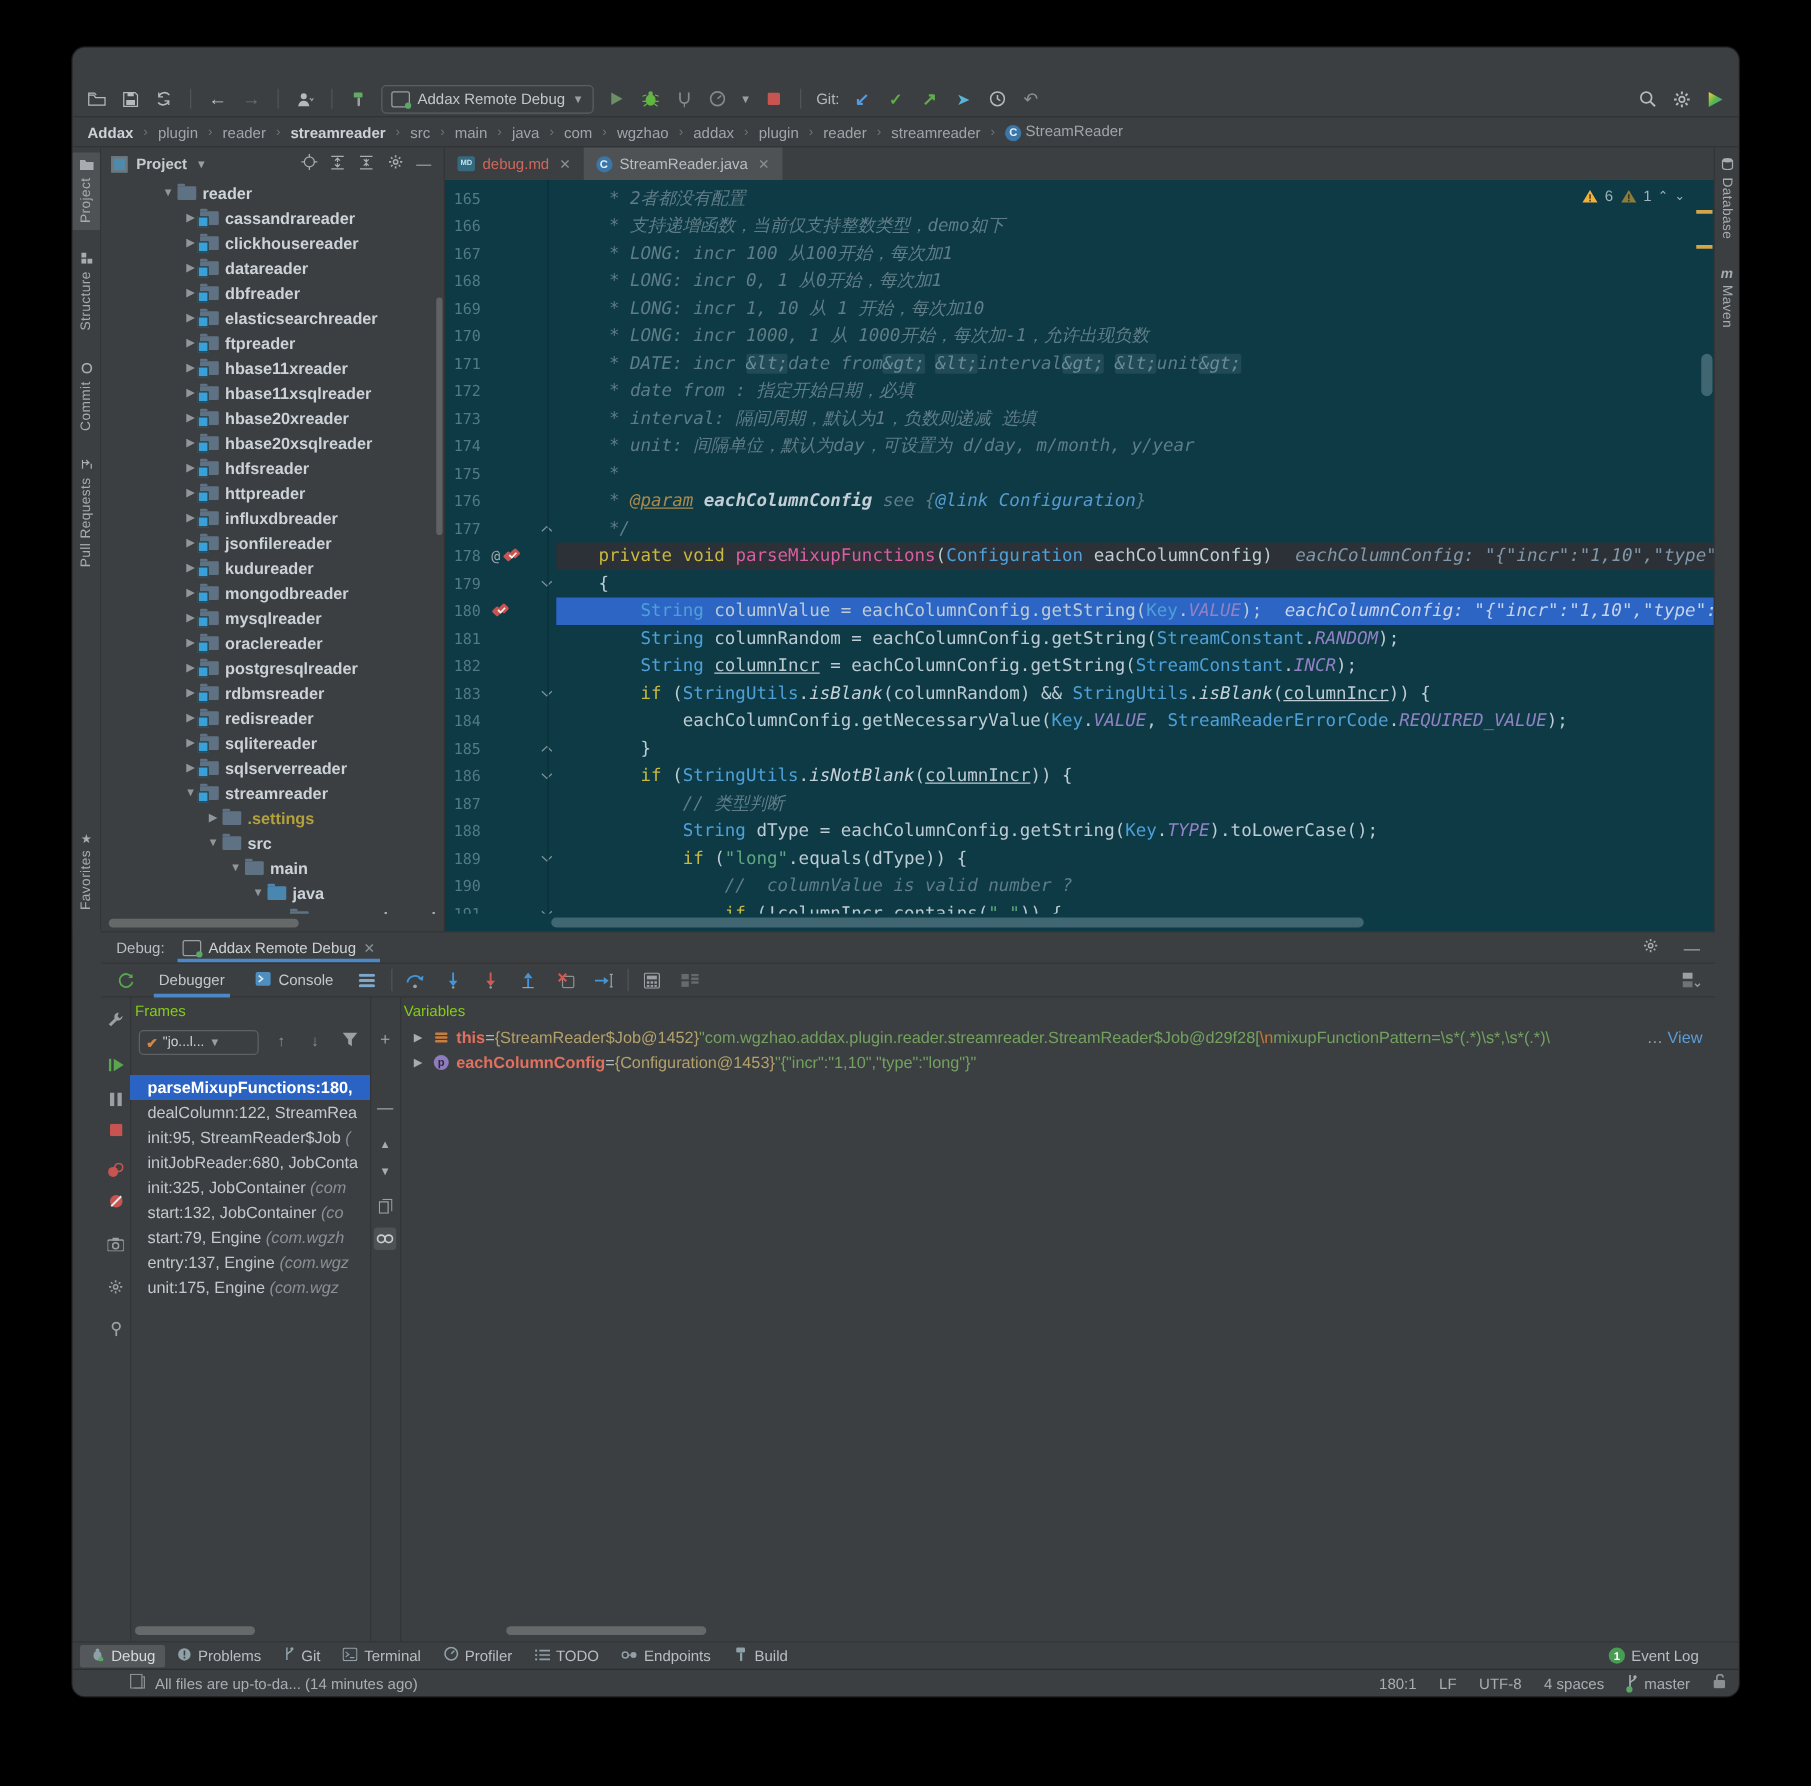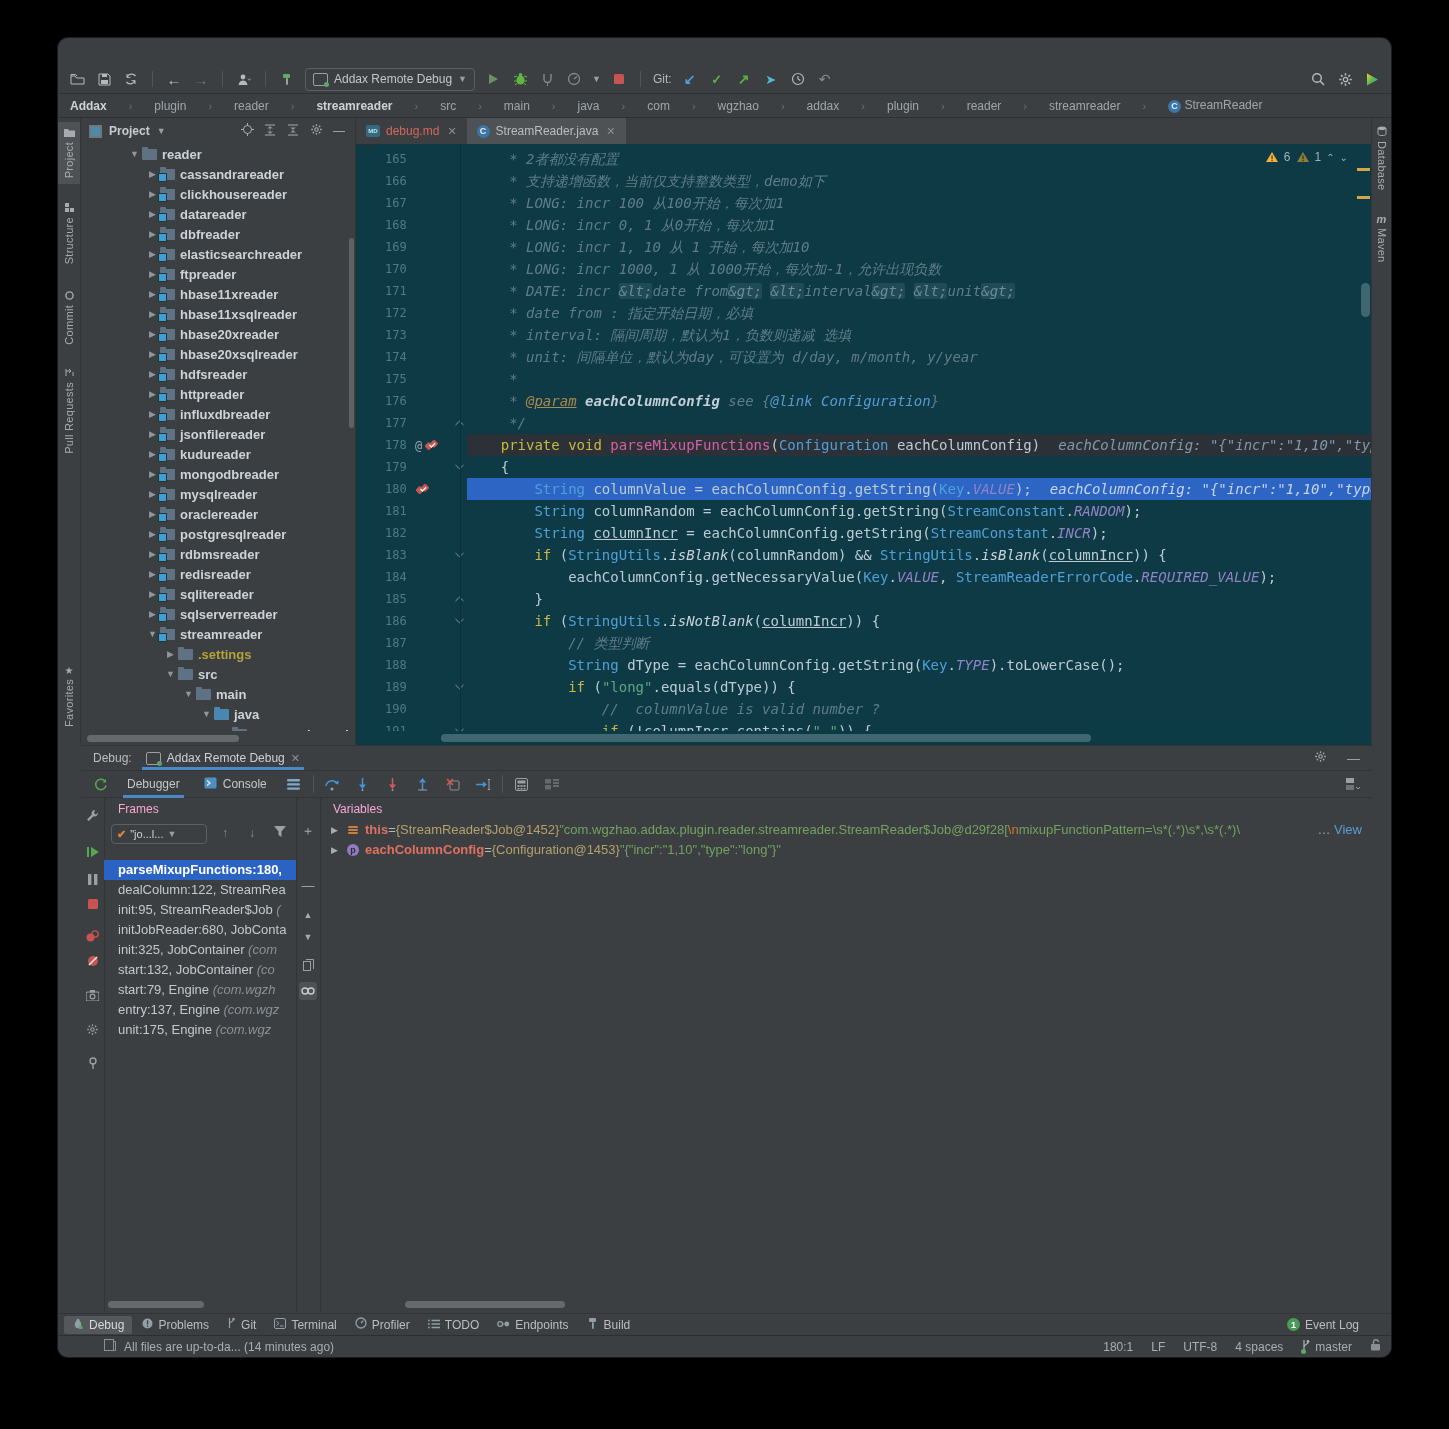--- a/index.html
+++ b/index.html
@@ -19,21 +19,21 @@
   .tico{width:18px;height:18px;display:flex;align-items:center;justify-content:center;flex:none;
         color:#b6b9bb;font-size:14px;}
   .runcombo{height:21px;border:1px solid #5c5f61;border-radius:4px;display:flex;align-items:center;
             gap:6px;padding:0 7px;flex:none;}
   .runcombo .lbl{font-size:12px;color:#c3c7ca;}
   .caret{font-size:9px;color:#9b9ea0;}
   .flexspace{flex:1;}
   .gitlbl{font-size:12px;color:#b6b9bb;}
   
   .crumbs{position:absolute;left:0;top:56px;right:0;height:24px;background:#3c3f41;border-bottom:1px solid #2e3031;
-          display:flex;align-items:center;padding:0 12px;gap:22px;font-size:12px;color:#9fa6ab;box-sizing:border-box;}
+          display:flex;align-items:center;padding:0 12px;gap:8px;font-size:12px;color:#9fa6ab;box-sizing:border-box;}
   .crumb.b{color:#cdd2d6;font-weight:bold;}
   .csep{color:#6e7478;font-size:11px;}
   .cicon{width:13px;height:13px;border-radius:50%;background:#3a76a8;color:#e8eef2;font-size:9px;
          display:inline-flex;align-items:center;justify-content:center;font-weight:bold;}
   
   .main{position:absolute;left:0;top:80px;right:0;height:627px;}
   .stripe-l{position:absolute;left:0;top:0;width:22px;height:100%;background:#3c3f41;border-right:1px solid #323435;}
   .stripe-r{position:absolute;right:0;top:0;width:19px;height:100%;background:#3c3f41;border-left:1px solid #323435;}
   .vtab{position:absolute;left:0;width:22px;display:flex;flex-direction:column;align-items:center;gap:3px;
         color:#a7acb0;font-size:11px;cursor:default;}
@@ -61,21 +61,21 @@
   .ptree-hscroll{position:absolute;left:6px;bottom:3px;width:152px;height:7px;background:rgba(255,255,255,.22);border-radius:4px;}
   
   .editor{position:absolute;left:298px;top:0;width:1016px;height:100%;background:#0d3a45;}
   .etabs{position:absolute;left:0;top:0;right:0;height:26px;background:#3c3f41;border-bottom:1px solid #2e3031;display:flex;}
   .etab{display:flex;align-items:center;gap:6px;padding:0 10px;font-size:12px;color:#b9bec2;}
   .etab.active{background:#4e5254;}
   .etab .x{color:#8b9093;font-size:11px;margin-left:2px;}
   .mdicon{width:14px;height:12px;background:#35697e;border-radius:2px;color:#bfe4ef;font-size:6px;font-weight:bold;
           display:inline-flex;align-items:center;justify-content:center;}
   .etab.modif .name{color:#d1675a;}
-  .code-area{position:absolute;left:0;top:26px;right:0;height:587px;overflow:hidden;background:#0d3a45;margin-left:22px;}
+  .code-area{position:absolute;left:0;top:26px;right:0;height:587px;overflow:hidden;background:#0d3a45;}
   .gutline{position:absolute;left:82px;top:0;bottom:0;width:1px;background:#0a3039;z-index:3;}
   .cl{height:22px;line-height:22px;white-space:pre;font-family:"DejaVu Sans Mono",monospace;font-size:14px;min-width:1700px;}
   .cl .ln{display:inline-block;width:30px;padding-left:7px;box-sizing:content-box;color:#507a87;font-size:12px;vertical-align:top;}
   .cl .gut{display:inline-block;width:36px;vertical-align:top;}
   .cl .gut .at{color:#9aa5aa;font-size:12px;margin-right:2px;}
   .cl .fold{display:inline-block;width:16px;vertical-align:top;text-align:center;}
   .cl .code{display:inline-block;min-width:1560px;vertical-align:top;}
   .cl.bp .code{background:#2b3136;}
   .cl.exec .code{background:#2d65c5;}
   .hint{font-style:italic;color:#7d95a8;margin-left:18px;}
@@ -114,21 +114,21 @@
   .dtoolbar{position:absolute;left:0;top:24px;right:0;height:28px;border-top:1px solid #323435;border-bottom:1px solid #323435;
             display:flex;align-items:center;padding:0 8px;gap:8px;box-sizing:border-box;}
   .dbgtab{position:relative;height:27px;display:flex;align-items:center;gap:6px;padding:0 8px;font-size:12px;color:#c3c8cc;}
   .dbgtab.active .underline{position:absolute;left:4px;right:4px;bottom:0;height:3px;background:#4a88c7;}
   .dsep{width:1px;height:18px;background:#515456;}
   .stepico{width:22px;height:20px;display:flex;align-items:center;justify-content:center;}
   .dcontent{position:absolute;left:0;top:52px;right:0;bottom:0;}
   .dleftcol{position:absolute;left:0;top:0;width:23px;bottom:0;border-right:1px solid #323435;}
   .dlico{position:absolute;left:2px;width:19px;height:19px;display:flex;align-items:center;justify-content:center;}
   .frames{position:absolute;left:23px;top:0;width:192px;bottom:0;overflow:hidden;}
-  .ptitle2{position:absolute;left:14px;top:4px;font-size:12px;color:#f9a8d4;}
+  .ptitle2{position:absolute;left:4px;top:4px;font-size:12px;color:#84cc16;}
   .threadbox{position:absolute;left:7px;top:26px;width:96px;height:20px;border:1px solid #5e6163;border-radius:4px;
              display:flex;align-items:center;gap:4px;padding:0 5px;box-sizing:border-box;}
   .threadbox .chk{color:#d7863f;font-size:11px;font-weight:bold;}
   .threadbox .ttxt{color:#ced2d5;font-size:11px;white-space:nowrap;overflow:hidden;}
   .fnav{position:absolute;top:28px;color:#8b9093;font-size:12px;}
   .flist{position:absolute;left:0;top:62px;right:0;}
   .frow{height:20px;line-height:20px;padding-left:14px;font-size:13px;color:#c2c9ce;white-space:nowrap;overflow:hidden;}
   .frow .fpkg{color:#8a9197;font-style:italic;}
   .frow.sel{background:#2a63c4;color:#fff;font-weight:bold;}
   .fhscroll{position:absolute;left:4px;bottom:6px;width:96px;height:7px;background:rgba(255,255,255,.22);border-radius:4px;}

